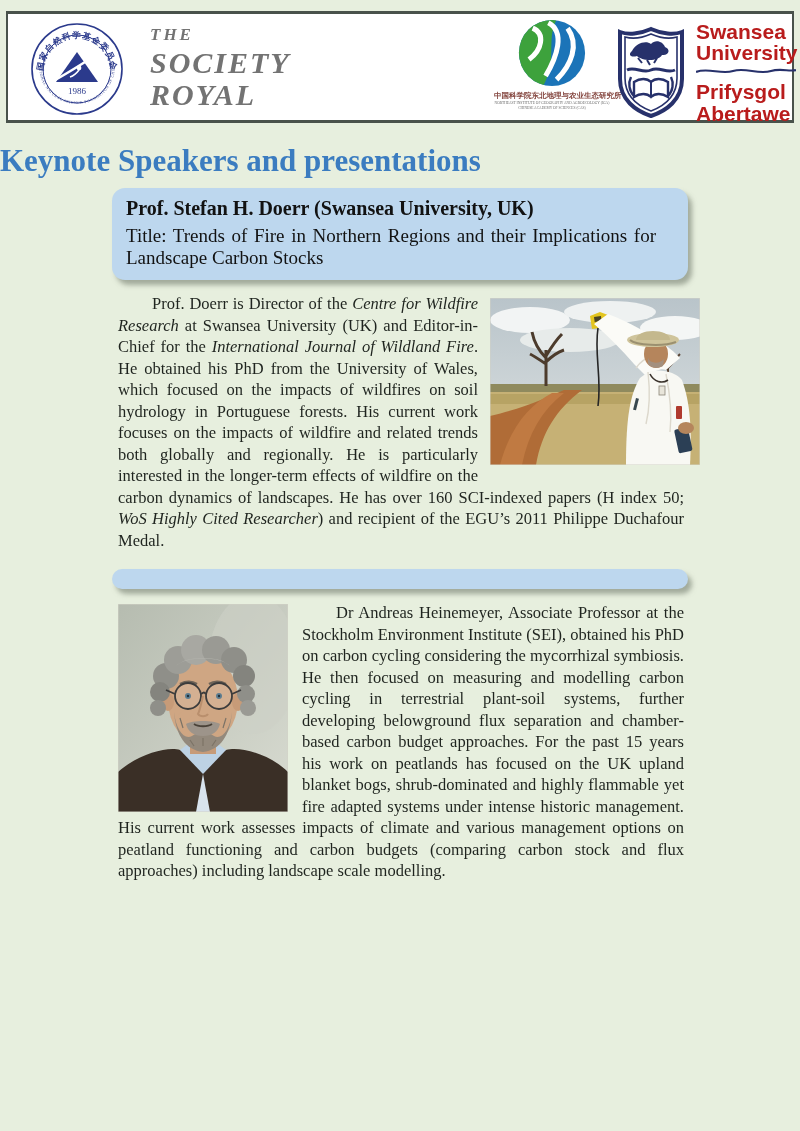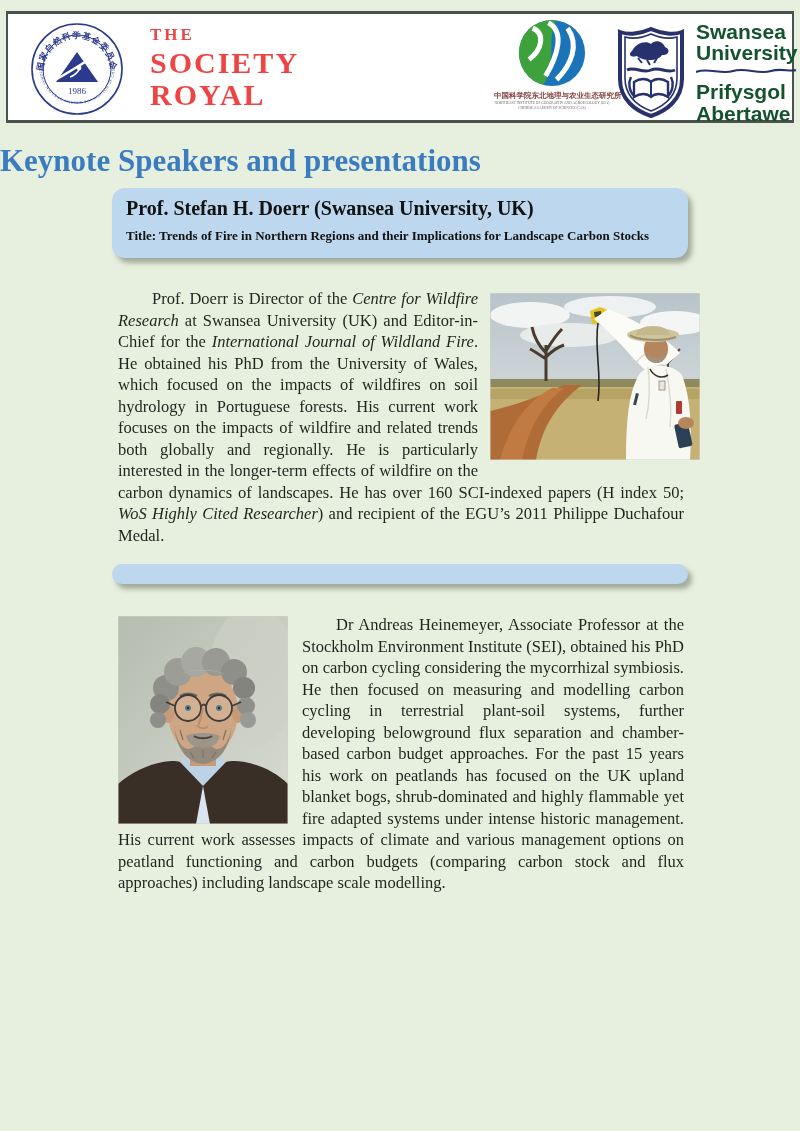--- a/index.html
+++ b/index.html
@@ -16,52 +16,52 @@
     position:relative;
     margin:11px 6px 0 6px;
     height:112px;
     background:#ffffff;
     border:2px solid #49524b;
     border-top-width:3px;
     border-bottom-width:3px;
     box-sizing:border-box;
   }
   .nsfc{position:absolute;left:22px;top:8px;}
-  .rs{position:absolute;left:142px;top:12px;color:#ef4444;line-height:1;}
+  .rs{position:absolute;left:142px;top:12px;color:#737373;line-height:1;font-style:italic;}
   .rs .the{font-size:17px;font-weight:700;letter-spacing:3px;margin-bottom:5px;}
   .rs .big{font-size:30px;font-weight:700;letter-spacing:2px;margin-top:2px;}
   .iga{position:absolute;left:486px;top:5px;width:116px;text-align:center;}
   .iga .cn{font-size:7.5px;font-weight:700;color:#84453e;letter-spacing:0;white-space:nowrap;}
   .iga .en{font-size:3.6px;color:#6a6a6a;line-height:1.35;white-space:nowrap;}
   .swansea{position:absolute;left:606px;top:7px;display:flex;align-items:center;}
-  .sw-text{margin-left:8px;font-family:"Liberation Sans",sans-serif;color:#14532d;line-height:1.02;}
+  .sw-text{margin-left:8px;font-family:"Liberation Sans",sans-serif;color:#b91c1c;line-height:1.02;}
   .sw-text .b{font-size:21px;font-weight:700;}
   .sw-text .r{font-size:21px;font-weight:700;}
   .sw-wave{margin:3px 0 3px 0;}
   
   h1.page-title{
     margin:20px 0 0 0;
     font-size:31px;
     font-weight:700;
     color:#3b7cc0;
   }
   
   .speaker-box{
     margin:9px 112px 0 112px;
     background:#bdd7ee;
     border-radius:13px;
     box-shadow:4px 5px 5px rgba(105,115,100,.55);
     padding:9px 32px 11px 14px;
     box-sizing:border-box;
   }
   .speaker-name{font-size:20px;font-weight:700;color:#121212;margin-bottom:5px;}
-  .talk-title{font-size:13px;font-weight:700;color:#121212;line-height:22px;text-align:justify;}
+  .talk-title{font-size:19px;font-weight:400;color:#121212;line-height:22px;text-align:justify;}
   
   .bio{
-    margin:30px 116px 0 118px;
+    margin:13px 116px 0 118px;
     font-size:16.5px;
     line-height:21.5px;
     text-align:justify;
   }
   .bio p{margin:0;text-indent:34px;}
   .photo-right{float:right;margin:5px -16px 4px 12px;}
   .photo-left{float:left;margin:2px 14px 5px 0;}
   .photo-frame{display:block;background:#fff;}
   .clearfix::after{content:"";display:block;clear:both;}
   .bio-gap{height:9px;}

